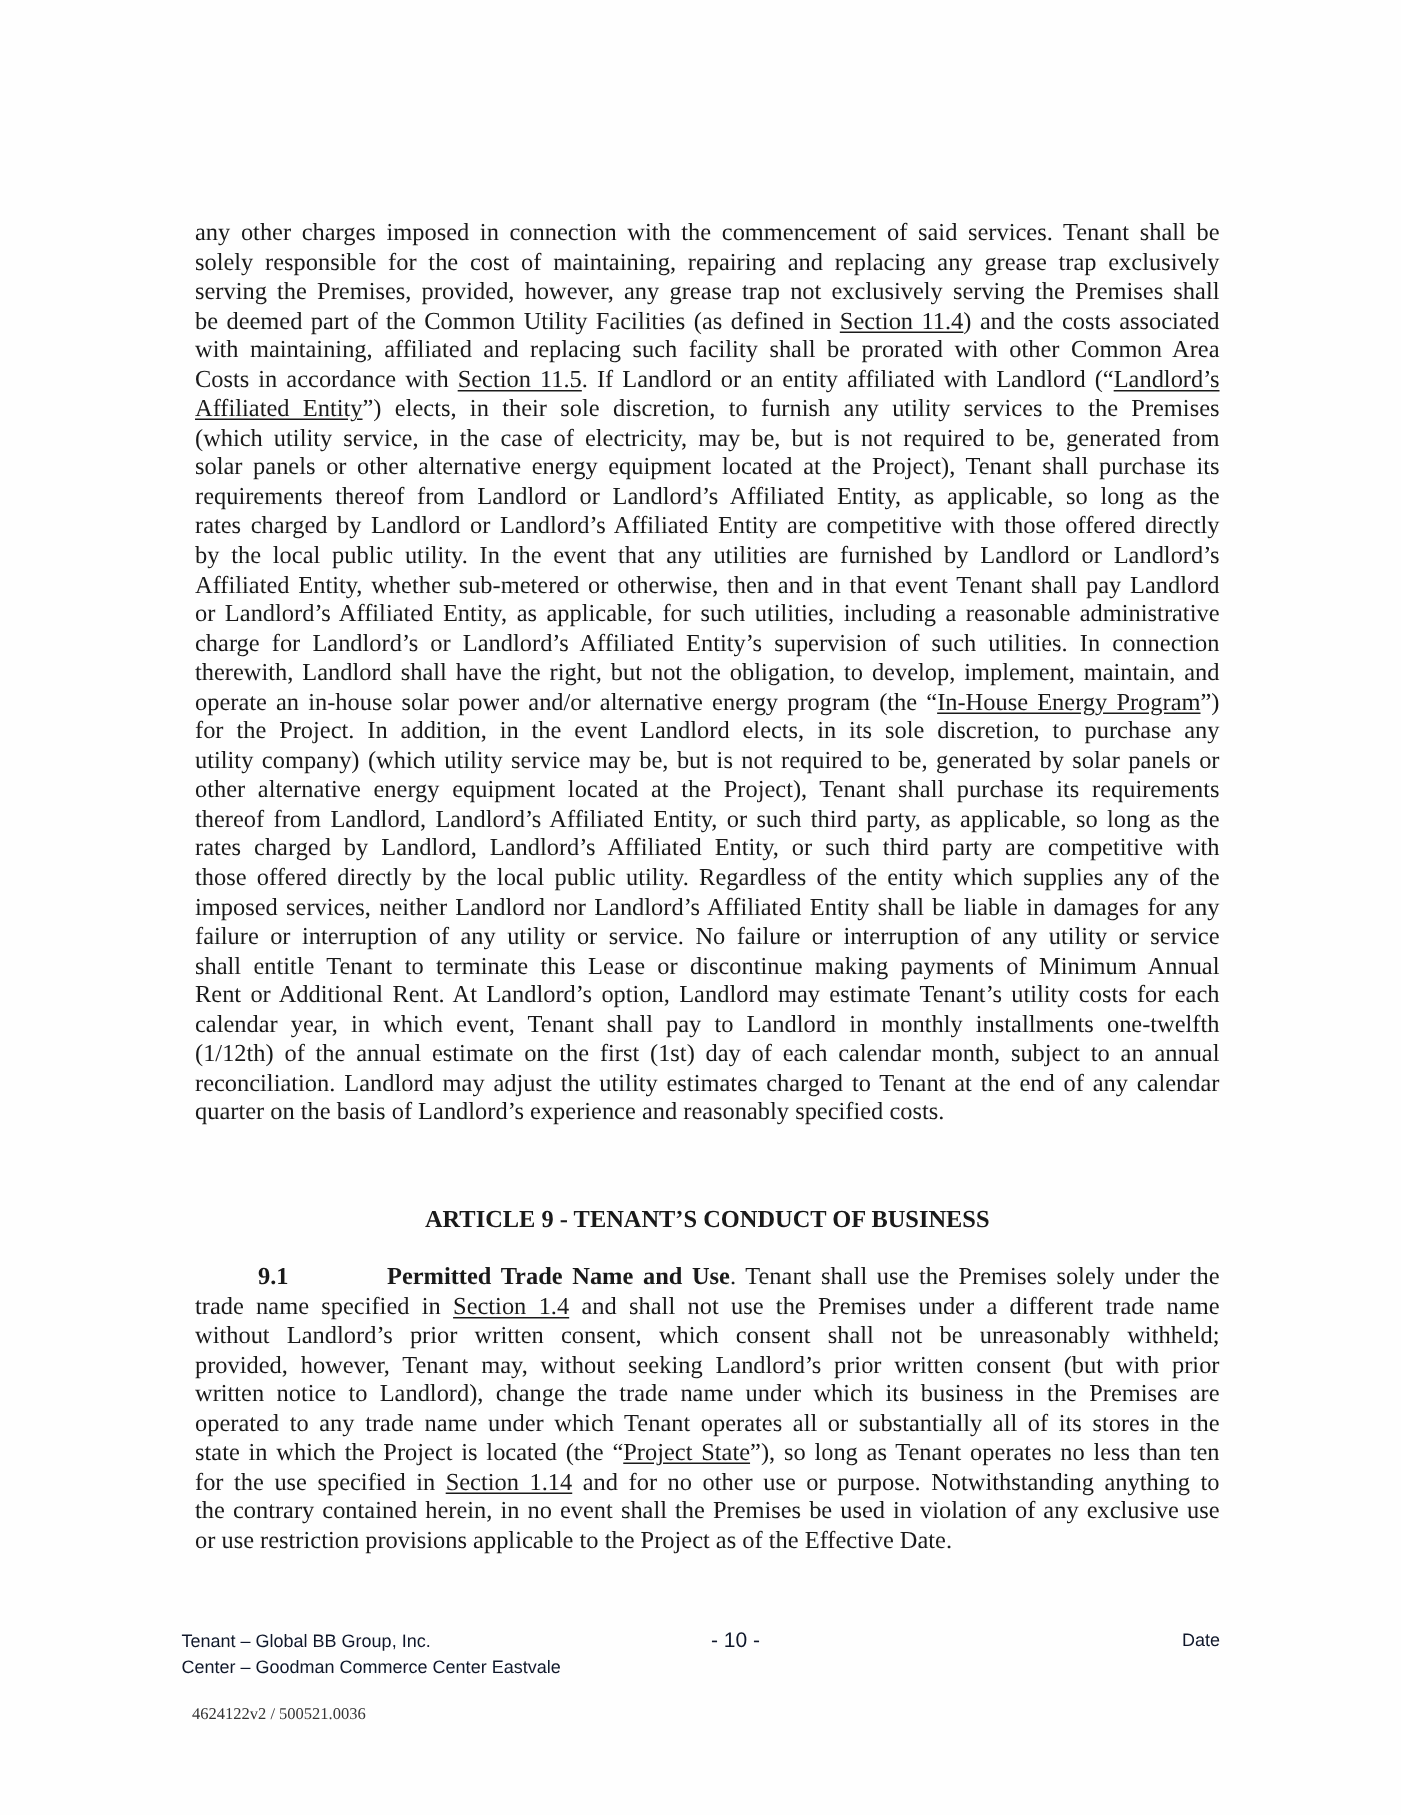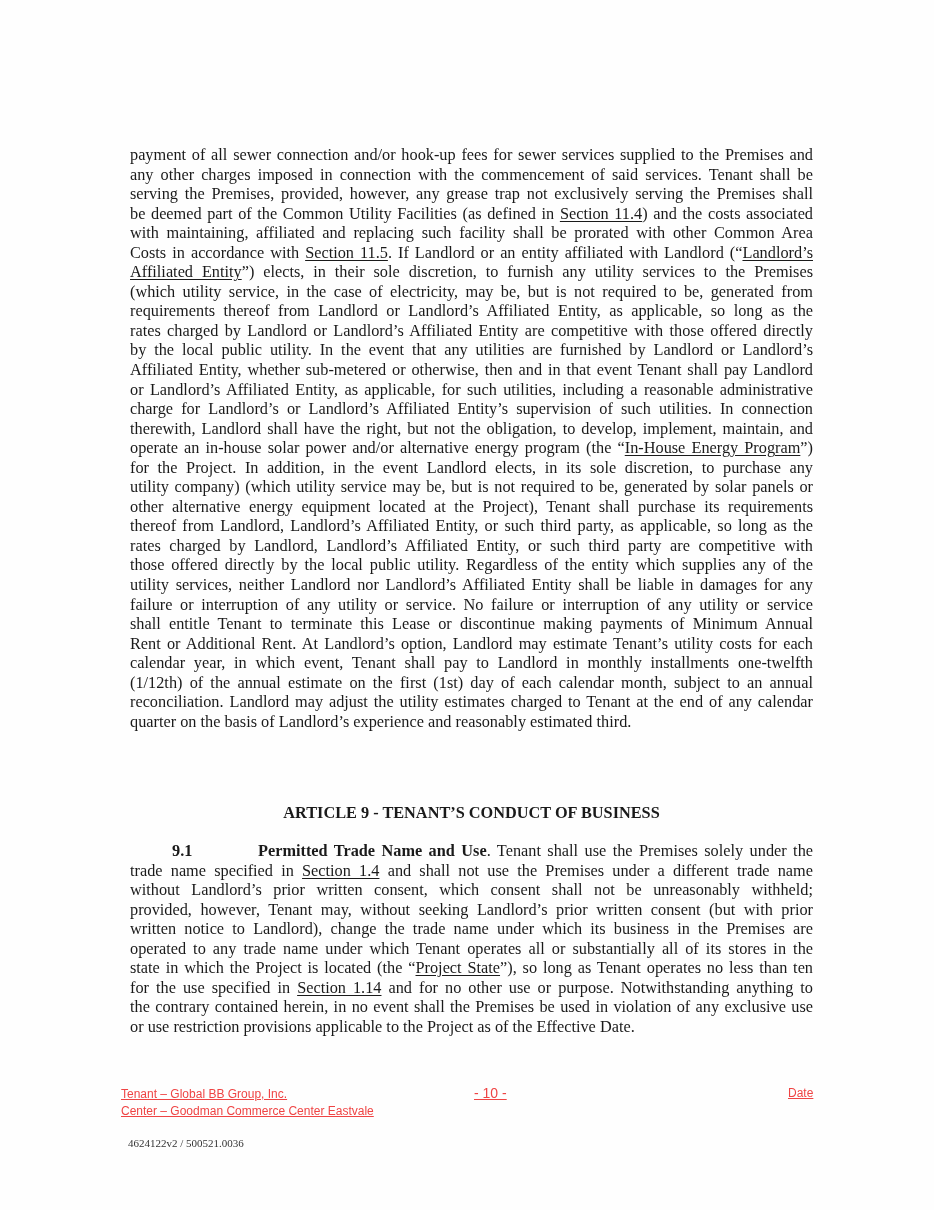--- a/index.html
+++ b/index.html
@@ -13,61 +13,62 @@
   .line.last { text-align-last: left; }
   .p1 { top: 145px; }
   .heading {
     position: absolute; left: 130px; width: 683px; top: 803px; text-align: center;
     font-family: "Liberation Serif", serif; font-weight: bold; font-size: 16.3px; color: #1a1a1a;
   }
   .p2 { top: 841px; }
   u { text-decoration: underline; text-underline-offset: 2px; }
   .sec-num { font-weight: bold; display: inline-block; margin-left: 42px; width: 86px; text-align: left; text-align-last: left; }
   .sec-title { font-weight: bold; }
-  .footer { position: absolute; font-family: "Liberation Sans", sans-serif; font-size: 12px; color: #ef4444; text-decoration: underline; }
+  .footer { position: absolute; font-family: "Liberation Sans", sans-serif; font-size: 12px; color: #0f172a; }
   .footer-left { left: 121px; top: 1086px; line-height: 17px; }
   .footer-center { left: 474px; top: 1085px; font-size: 14px; }
   .footer-right { left: 788px; top: 1086px; }
   .docid { position: absolute; left: 128px; top: 1137px; font-family: "Liberation Serif", serif; font-size: 11px; color: #333; }
 </style>
 </head>
 <body>
 
 <div class="page">
   <div class="body-text p1" id="p1">
-      <div class="line"><span>payment of all sewer connection and/or hook-up fees for sewer services supplied to the Premises and</span></div>
       <div class="line"><span>any other charges imposed in connection with the commencement of said services. Tenant shall be</span></div>
+      <div class="line"><span>solely responsible for the cost of maintaining, repairing and replacing any grease trap exclusively</span></div>
       <div class="line"><span>serving the Premises, provided, however, any grease trap not exclusively serving the Premises shall</span></div>
       <div class="line"><span>be deemed part of the Common Utility Facilities (as defined in </span><u>Section 11.4</u><span>) and the costs associated</span></div>
       <div class="line"><span>with maintaining, affiliated and replacing such facility shall be prorated with other Common Area</span></div>
       <div class="line"><span>Costs in accordance with </span><u>Section 11.5</u><span>. If Landlord or an entity affiliated with Landlord (“</span><u>Landlord’s</u></div>
       <div class="line"><span></span><u>Affiliated Entity</u><span>”) elects, in their sole discretion, to furnish any utility services to the Premises</span></div>
       <div class="line"><span>(which utility service, in the case of electricity, may be, but is not required to be, generated from</span></div>
+      <div class="line"><span>solar panels or other alternative energy equipment located at the Project), Tenant shall purchase its</span></div>
       <div class="line"><span>requirements thereof from Landlord or Landlord’s Affiliated Entity, as applicable, so long as the</span></div>
       <div class="line"><span>rates charged by Landlord or Landlord’s Affiliated Entity are competitive with those offered directly</span></div>
       <div class="line"><span>by the local public utility.  In the event that any utilities are furnished by Landlord or Landlord’s</span></div>
       <div class="line"><span>Affiliated Entity, whether sub-metered or otherwise, then and in that event Tenant shall pay Landlord</span></div>
       <div class="line"><span>or Landlord’s Affiliated Entity, as applicable, for such utilities, including a reasonable administrative</span></div>
       <div class="line"><span>charge for Landlord’s or Landlord’s Affiliated Entity’s supervision of such utilities.  In connection</span></div>
       <div class="line"><span>therewith, Landlord shall have the right, but not the obligation, to develop, implement, maintain, and</span></div>
       <div class="line"><span>operate an in-house solar power and/or alternative energy program (the “</span><u>In-House Energy Program</u><span>”)</span></div>
       <div class="line"><span>for the Project.  In addition, in the event Landlord elects, in its sole discretion, to purchase any</span></div>
       <div class="line"><span>utility company) (which utility service may be, but is not required to be, generated by solar panels or</span></div>
       <div class="line"><span>other alternative energy equipment located at the Project), Tenant shall purchase its requirements</span></div>
       <div class="line"><span>thereof from Landlord, Landlord’s Affiliated Entity, or such third party, as applicable, so long as the</span></div>
       <div class="line"><span>rates charged by Landlord, Landlord’s Affiliated Entity, or such third party are competitive with</span></div>
       <div class="line"><span>those offered directly by the local public utility.  Regardless of the entity which supplies any of the</span></div>
-      <div class="line"><span>utility services, neither Landlord nor Landlord’s Affiliated Entity shall be liable in damages for any</span></div>
+      <div class="line"><span>imposed services, neither Landlord nor Landlord’s Affiliated Entity shall be liable in damages for any</span></div>
       <div class="line"><span>failure or interruption of any utility or service.  No failure or interruption of any utility or service</span></div>
       <div class="line"><span>shall entitle Tenant to terminate this Lease or discontinue making payments of Minimum Annual</span></div>
       <div class="line"><span>Rent or Additional Rent.  At Landlord’s option, Landlord may estimate Tenant’s utility costs for each</span></div>
       <div class="line"><span>calendar year, in which event, Tenant shall pay to Landlord in monthly installments one-twelfth</span></div>
       <div class="line"><span>(1/12th) of the annual estimate on the first (1st) day of each calendar month, subject to an annual</span></div>
       <div class="line"><span>reconciliation.  Landlord may adjust the utility estimates charged to Tenant at the end of any calendar</span></div>
-      <div class="line last"><span>quarter on the basis of Landlord’s experience and reasonably estimated third.</span></div>
+      <div class="line last"><span>quarter on the basis of Landlord’s experience and reasonably specified costs.</span></div>
     </div>
 
   <div class="heading">ARTICLE 9  - TENANT’S CONDUCT OF BUSINESS</div>
 
   <div class="body-text p2" id="p2">
     <div class="line">
       <span class="sec-num">9.1</span><span class="sec-title">Permitted Trade Name and Use</span><span>. Tenant shall use the Premises solely under the</span>
     </div>
   <div class="line"><span>trade name specified in </span><u>Section 1.4</u><span> and shall not use the Premises under a different trade name</span></div>
       <div class="line"><span>without Landlord’s prior written consent, which consent shall not be unreasonably withheld;</span></div>

